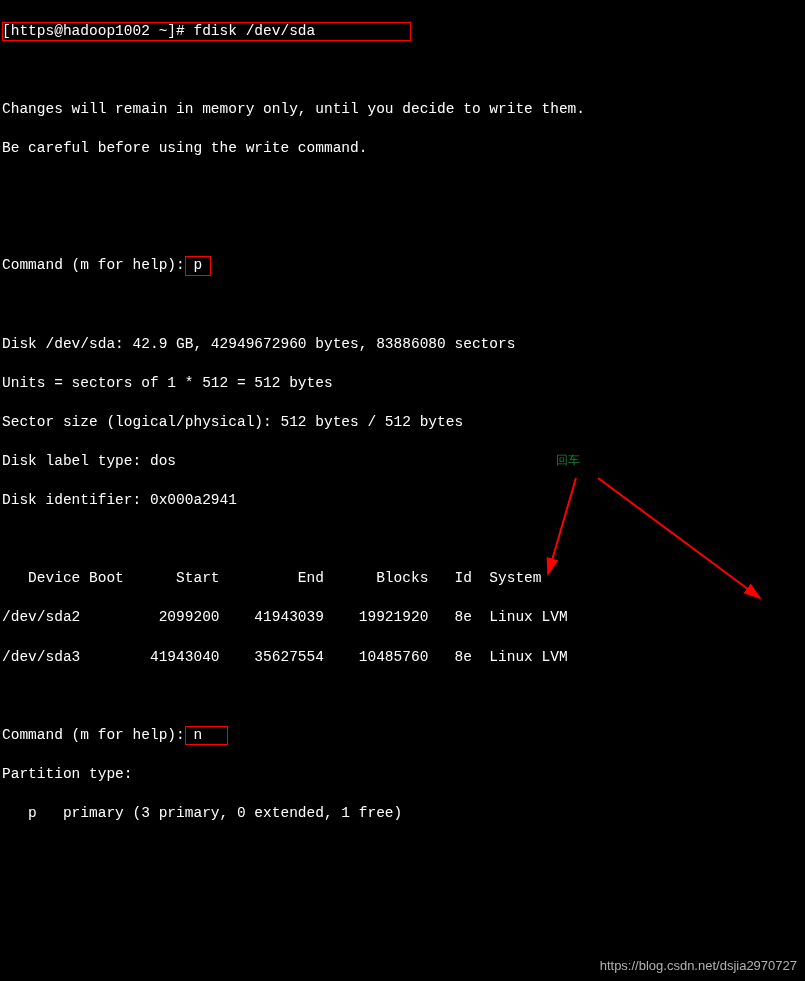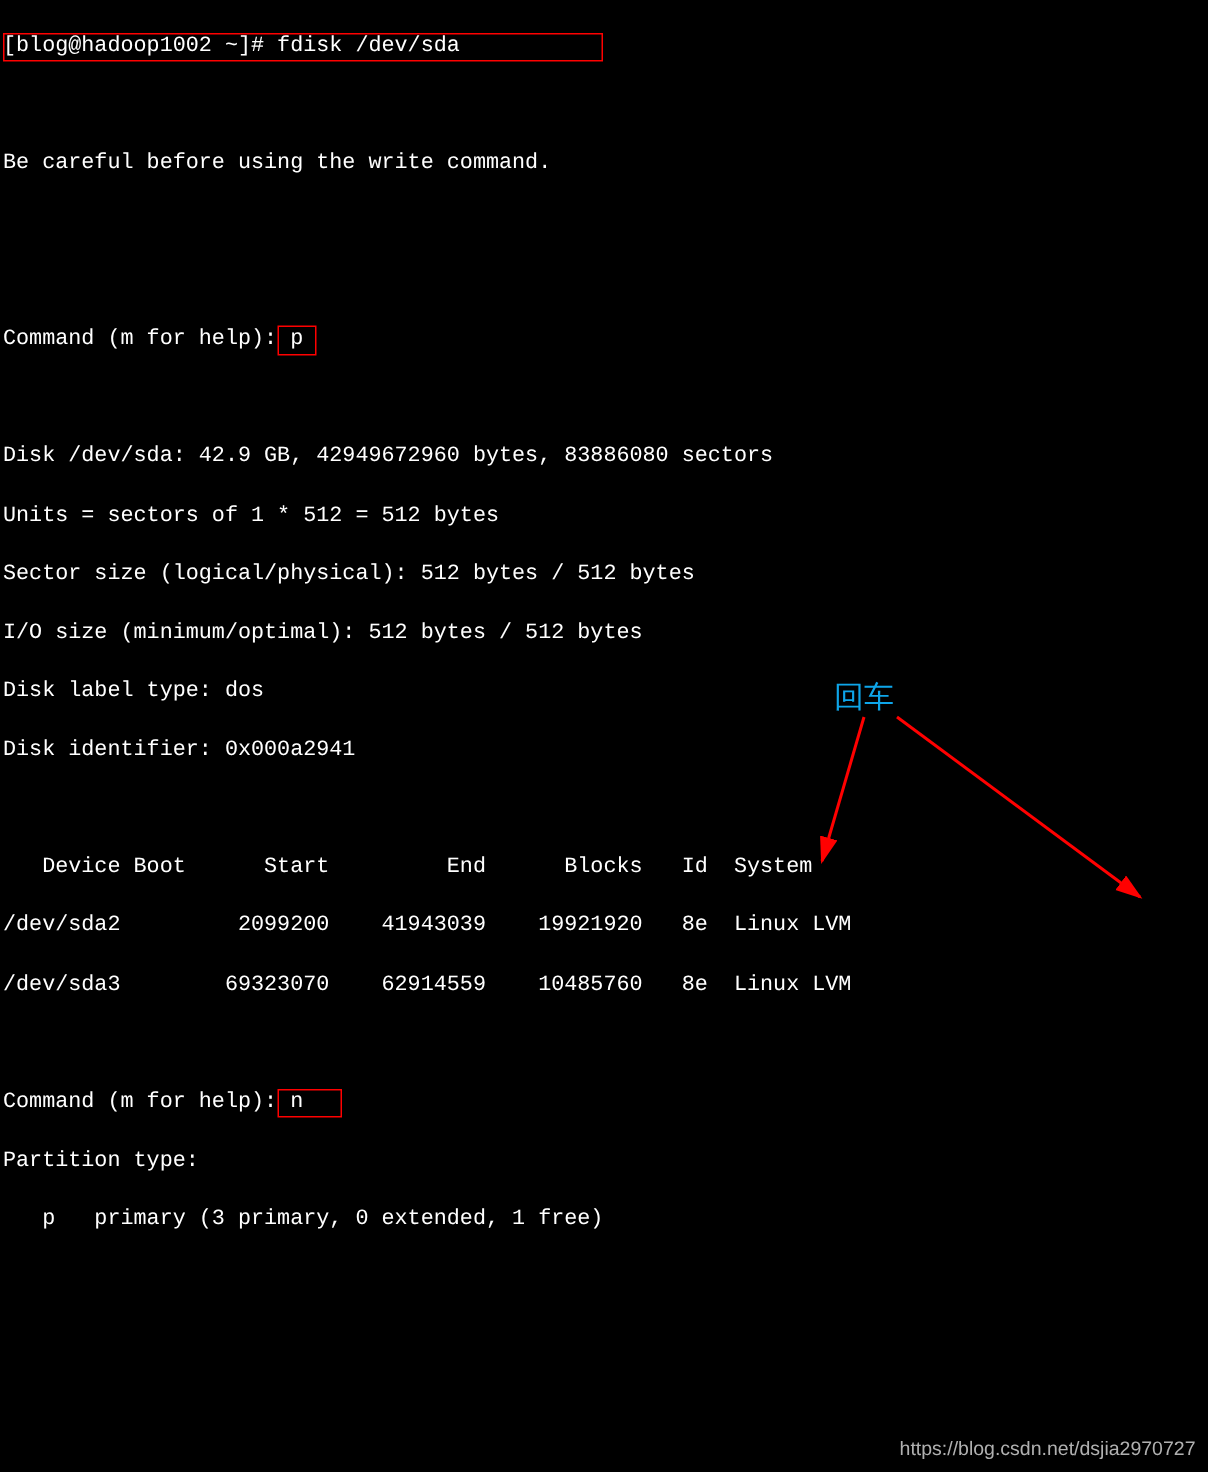--- a/index.html
+++ b/index.html
@@ -20,23 +20,23 @@
     white-space: pre;
   }
   .line { display: block; }
   .red-box {
     outline: 1px solid #ff0000;
     outline-offset: -1px;
     display: inline-block;
   }
   .anno-text {
     position: absolute;
-    color: #0ea5e9;
+    color: #15803d;
     font-family: sans-serif;
-    font-size: 20px;
+    font-size: 12px;
     text-align: right;
   }
   .watermark {
     position: absolute;
     right: 8px;
     bottom: 6px;
     color: #cfcfcf;
     font-family: Arial, sans-serif;
     font-size: 13px;
     opacity: 0.85;
@@ -45,37 +45,37 @@
   svg.arrows {
     position: absolute;
     top: 0; left: 0;
     pointer-events: none;
   }
 </style>
 </head>
 <body>
 
 <div class="terminal">
-<span class="line"><span class="red-box"><span>[blog@hadoop1002 ~]# </span><span>fdisk /dev/sda</span>           </span></span>
+<span class="line"><span class="red-box"><span>[https@hadoop1002 ~]# </span><span>fdisk /dev/sda</span>           </span></span>
 <span class="line"> </span>
+<span class="line">Changes will remain in memory only, until you decide to write them.</span>
 <span class="line">Be careful before using the write command.</span>
 <span class="line"> </span>
 <span class="line"> </span>
 <span class="line"><span>Command (m for help):</span><span class="red-box"> p </span></span>
 <span class="line"> </span>
 <span class="line">Disk /dev/sda: 42.9 GB, 42949672960 bytes, 83886080 sectors</span>
 <span class="line">Units = sectors of 1 * 512 = 512 bytes</span>
 <span class="line">Sector size (logical/physical): 512 bytes / 512 bytes</span>
-<span class="line">I/O size (minimum/optimal): 512 bytes / 512 bytes</span>
 <span class="line">Disk label type: dos</span>
 <span class="line">Disk identifier: 0x000a2941</span>
 <span class="line"> </span>
 <span class="line">   Device Boot      Start         End      Blocks   Id  System</span>
 <span class="line">/dev/sda2         2099200    41943039    19921920   8e  Linux LVM</span>
-<span class="line">/dev/sda3        69323070    62914559    10485760   8e  Linux LVM</span>
+<span class="line">/dev/sda3        41943040    35627554    10485760   8e  Linux LVM</span>
 <span class="line"> </span>
 <span class="line"><span>Command (m for help):</span><span class="red-box"> n   </span></span>
 <span class="line">Partition type:</span>
 <span class="line">   p   primary (3 primary, 0 extended, 1 free)</span>
 
 
 
 
 
 

